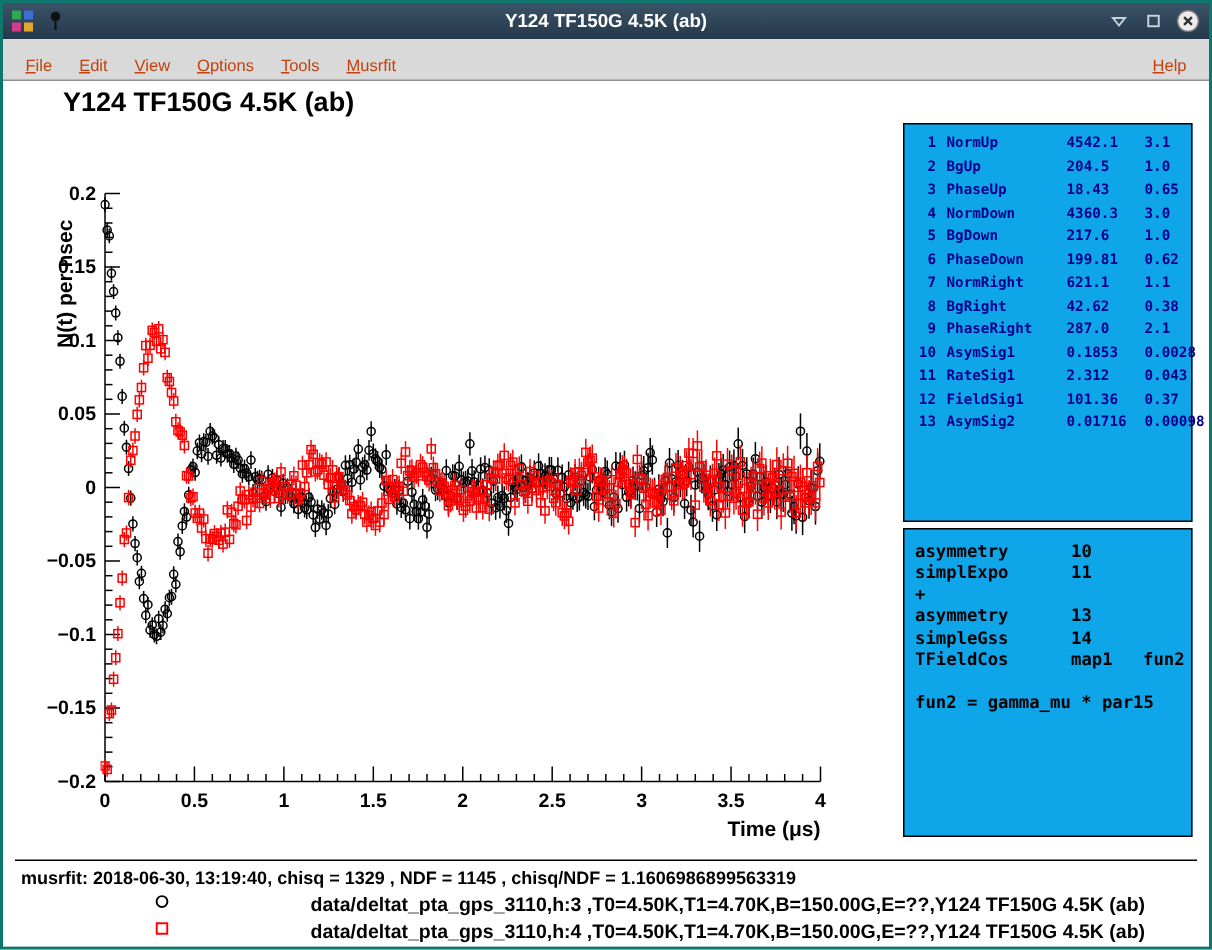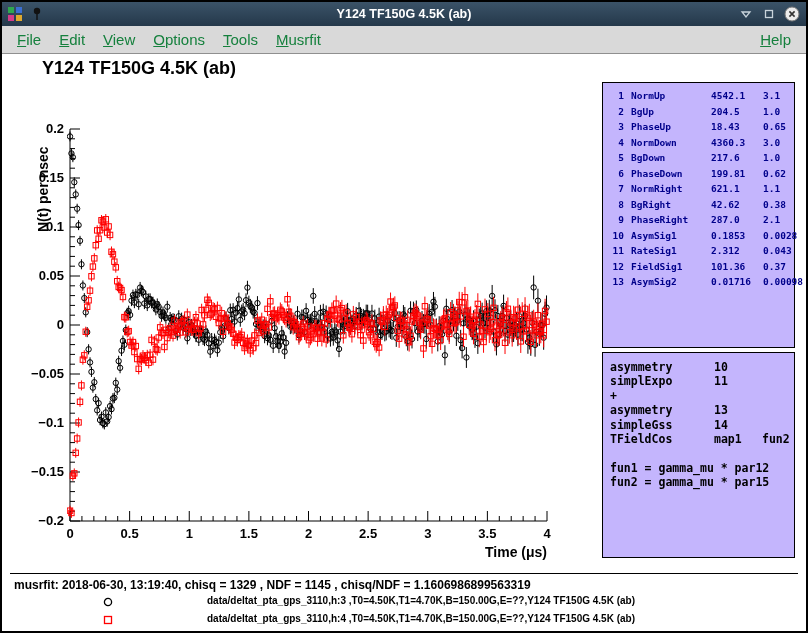--- a/index.html
+++ b/index.html
@@ -1,47 +1,47 @@
 <!DOCTYPE html>
 <html><head>
 <meta charset="utf-8">
 <style>
   *{margin:0;padding:0;box-sizing:border-box}
   html,body{width:808px;height:633px}
   body{font-family:"Liberation Sans",sans-serif;background:#9a9a9a}
-  .window{position:relative;width:808px;height:633px;border:2px solid #000000;background:#fff;overflow:hidden}
+  .window{position:relative;width:808px;height:633px;border:2px solid #0f766e;background:#fff;overflow:hidden}
   .titlebar{position:absolute;left:0;top:0;right:0;height:24px;background:linear-gradient(180deg,#3b5368,#24384a)}
   .tb-title{position:absolute;left:0;right:0;top:0;height:24px;line-height:24px;text-align:center;color:#fff;font-size:12.5px;font-weight:700;pointer-events:none}
   .tb-left{position:absolute;left:5px;top:4px;display:flex;gap:6px;align-items:center;z-index:2}
   .tb-right{position:absolute;right:6px;top:4px;display:flex;gap:7px;align-items:center;z-index:2}
   .tb-btn{width:16px;height:16px;display:inline-flex;align-items:center;justify-content:center;cursor:pointer}
-  .menubar{position:absolute;left:0;top:24px;right:0;height:28px;background:#d9d9d9;border-bottom:1px solid #8f8f8f;display:flex;align-items:center;padding:0 6px;font-size:15px;color:#15803d}
+  .menubar{position:absolute;left:0;top:24px;right:0;height:28px;background:#d9d9d9;border-bottom:1px solid #8f8f8f;display:flex;align-items:flex-end;padding:0 6px;font-size:11px;color:#c2410c}
   #menu-left{display:flex}
   .menu-item{padding:3px 9px;cursor:default}
   .menu-item.help{margin-left:auto}
   .content{position:absolute;left:0;top:52px;right:0;bottom:0;background:#fff}
   .page-title{position:absolute;left:40px;top:4px;font-size:18px;font-weight:700;color:#000}
   #plot-svg{position:absolute;left:20px;top:33px}
   .tick-label{font:700 13px "Liberation Sans",sans-serif;fill:#000}
   .axis-title{font:700 14px "Liberation Sans",sans-serif;fill:#000}
-  .side-box{position:absolute;left:600px;width:193px;border:1px solid #000;background:#c4b5fd}
+  .side-box{position:absolute;left:600px;width:193px;border:1px solid #000;background:#0ea5e9}
   #param-box{top:28px;height:266px;padding:5px 0 0 6px}
   .param-row{font:700 9.5px "DejaVu Sans Mono",monospace;line-height:15.5px;white-space:nowrap}
   .p-idx{display:inline-block;width:15px;text-align:right;margin-right:7px}
   .p-name{display:inline-block;width:80px}
   .p-val{display:inline-block;width:52px}
   #theory-box{top:298px;height:206px;padding:7px 0 0 7px;color:#000}
   .theory-row{font:700 11.5px "DejaVu Sans Mono",monospace;height:14.4px;white-space:nowrap}
   .t-c1{display:inline-block;min-width:104px}
   .t-c2{display:inline-block;min-width:48px}
   .status-sep{position:absolute;left:8px;right:8px;top:519px;border-top:1px solid #000}
   .status-line{position:absolute;left:12px;top:524px;font-size:12px;font-weight:700;color:#000;white-space:nowrap}
   .legend-row{position:absolute;left:0;right:0;height:14px}
   .legend-marker{position:absolute;left:100px;top:0}
-  .legend-text{position:absolute;left:205px;top:1px;font-size:10px;font-weight:700;color:#000;white-space:nowrap}
+  .legend-text{position:absolute;left:205px;top:1px;font-size:13px;font-weight:700;color:#000;white-space:nowrap}
   u{text-decoration:underline}
 </style>
 </head>
 <body>
 
 <div class="window">
 
   <div class="titlebar">
     <div class="tb-left">
       <span class="tb-btn">
@@ -1565,21 +1565,20 @@
         <div class="param-row"><span class="p-idx">13</span><span class="p-name">AsymSig2</span><span class="p-val">0.01716</span><span class="p-err">0.00098</span></div>
       </div>
     <div class="side-box" id="theory-box">
         <div class="theory-row"><span class="t-c1">asymmetry</span><span class="t-c2">10</span><span class="t-c3"></span></div>
         <div class="theory-row"><span class="t-c1">simplExpo</span><span class="t-c2">11</span><span class="t-c3"></span></div>
         <div class="theory-row"><span class="t-c1">+</span><span class="t-c2"></span><span class="t-c3"></span></div>
         <div class="theory-row"><span class="t-c1">asymmetry</span><span class="t-c2">13</span><span class="t-c3"></span></div>
         <div class="theory-row"><span class="t-c1">simpleGss</span><span class="t-c2">14</span><span class="t-c3"></span></div>
         <div class="theory-row"><span class="t-c1">TFieldCos</span><span class="t-c2">map1</span><span class="t-c3">fun2</span></div>
         <div class="theory-row"><span class="t-c1"></span><span class="t-c2"></span><span class="t-c3"></span></div>
-        <div class="theory-row"><span class="t-c1">fun1 = gamma_mu * par12</span><span class="t-c2"></span><span class="t-c3"></span></div>
         <div class="theory-row"><span class="t-c1">fun2 = gamma_mu * par15</span><span class="t-c2"></span><span class="t-c3"></span></div>
       </div>
 
     <div class="status-sep"></div>
     <div class="status-line">musrfit: 2018-06-30, 13:19:40, chisq = 1329 , NDF = 1145 , chisq/NDF = 1.1606986899563319</div>
 
     <div class="legend-row" style="top:540px">
       <span class="legend-marker">
         <svg width="12" height="12">
             <circle class="lm-shape" cx="6" cy="6" r="3.6" fill="none" stroke="#000000" stroke-width="1.3"></circle>

